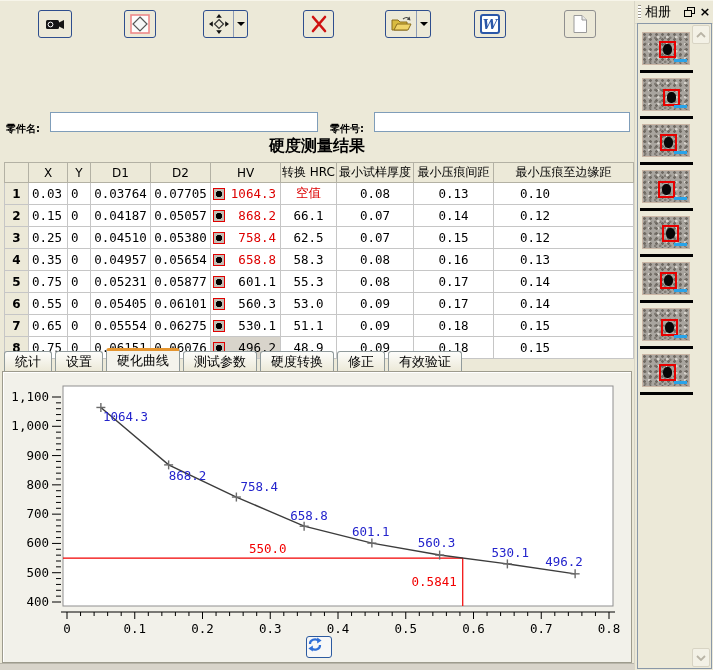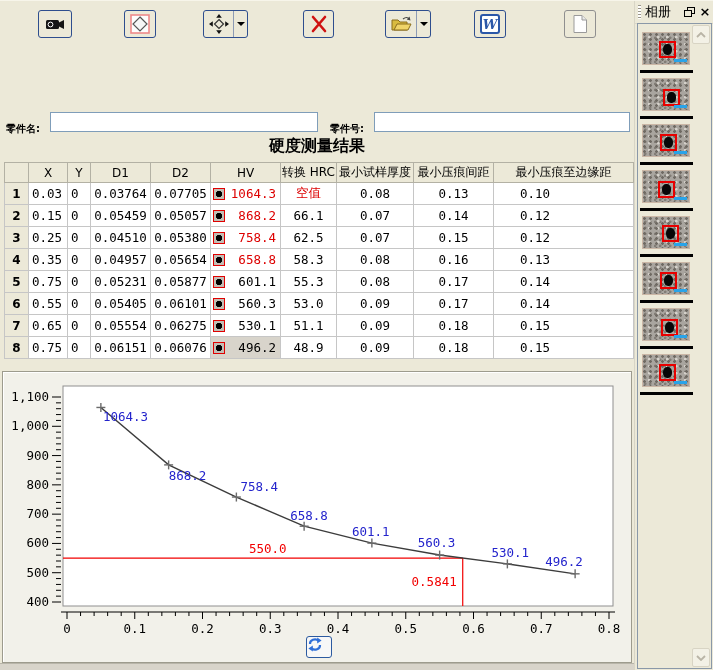--- a/index.html
+++ b/index.html
@@ -197,21 +197,21 @@
           </td>
           <td class="c red">空值</td>
           <td class="c">0.08</td>
           <td class="c">0.13</td>
           <td class="edgepad">0.10</td>
         </tr>
         <tr>
           <td class="rownum">2</td>
           <td class="lp">0.15</td>
           <td class="lp">0</td>
-          <td class="c">0.05459</td>
+          <td class="c">0.04187</td>
           <td class="c">0.05057</td>
           <td class="hv">
             <span class="cellwrap">
               <span class="mini-thumb"></span>
               <span class="val red">868.2</span>
             </span>
           </td>
           <td class="c">66.1</td>
           <td class="c">0.07</td>
           <td class="c">0.14</td>
@@ -315,20 +315,29 @@
             </span>
           </td>
           <td class="c">48.9</td>
           <td class="c">0.09</td>
           <td class="c">0.18</td>
           <td class="edgepad">0.15</td>
         </tr>
       </tbody>
     </table>
 
+  <div class="tabs" id="tabbar">
+      <div class="tab">统计</div>
+      <div class="tab">设置</div>
+      <div class="tab active">硬化曲线</div>
+      <div class="tab">测试参数</div>
+      <div class="tab">硬度转换</div>
+      <div class="tab">修正</div>
+      <div class="tab">有效验证</div>
+    </div>
 
   <div class="chart-panel">
     <svg id="chart" width="630" height="292">
         <rect x="60" y="14" width="550" height="220" fill="#fff" stroke="#8f8f8f"></rect>
         <line x1="49" x2="58" y1="230" y2="230" stroke="#000" stroke-width="1"></line>
         <line x1="53" x2="58" y1="224.14285714285714" y2="224.14285714285714" stroke="#000" stroke-width="1"></line>
         <line x1="53" x2="58" y1="218.28571428571428" y2="218.28571428571428" stroke="#000" stroke-width="1"></line>
         <line x1="53" x2="58" y1="212.42857142857142" y2="212.42857142857142" stroke="#000" stroke-width="1"></line>
         <line x1="53" x2="58" y1="206.57142857142858" y2="206.57142857142858" stroke="#000" stroke-width="1"></line>
         <line x1="49" x2="58" y1="200.71428571428572" y2="200.71428571428572" stroke="#000" stroke-width="1"></line>

